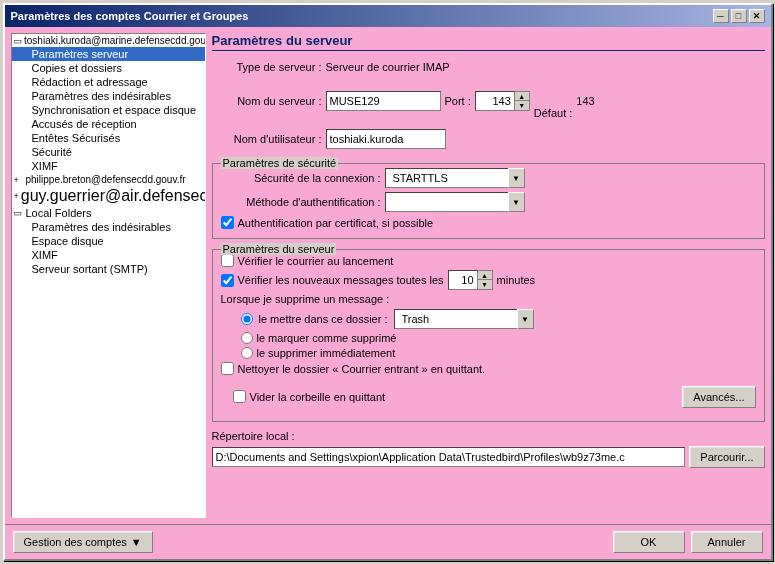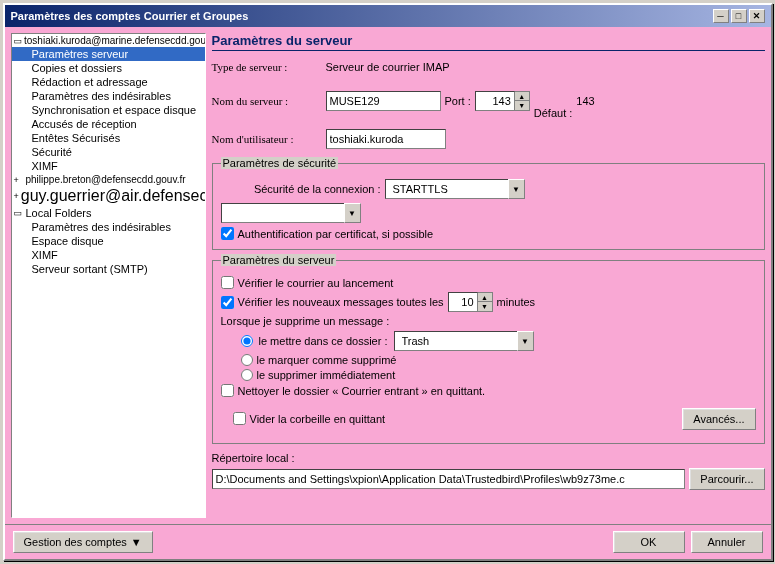--- a/index.html
+++ b/index.html
@@ -108,42 +108,42 @@
     .section-title {
       font-size: 13px;
       font-weight: bold;
       color: #0a246a;
       border-bottom: 1px solid #0a246a;
       padding-bottom: 2px;
       margin-bottom: 4px;
     }
     .group-box {
       border: 1px solid #808080;
-      padding: 15px 8px 6px 8px;
+      padding: 4px 8px 6px 8px;
       position: relative;
       margin-top: 4px;
     }
     .group-box-label {
       position: absolute;
       top: -7px;
       left: 8px;
       background: #d4d0c8;
       padding: 0 2px;
       font-size: 11px;
     }
     .form-row {
       display: flex;
       align-items: center;
       gap: 4px;
       margin-bottom: 4px;
     }
     .form-label {
       min-width: 110px;
+      text-align: right;
       white-space: nowrap;
-      font-family: Liberation Serif, serif;
     }
     .text-input {
       border: 1px solid #808080;
       border-top-color: #424242;
       border-left-color: #424242;
       background: white;
       padding: 1px 3px;
       font-size: 11px;
       height: 20px;
     }
@@ -398,20 +398,21 @@
         <div class="form-row">
           <span style="min-width:160px; text-align:right;">Sécurité de la connexion :</span>
           <div class="select-wrapper">
             <select class="text-input" style="width:140px;">
               <option>STARTTLS</option>
             </select>
             <span class="select-arrow">▼</span>
           </div>
         </div>
         <div class="form-row">
+          <span style="min-width:160px; text-align:right;">Méthode d'authentification :</span>
           <div class="select-wrapper">
             <select class="text-input" style="width:140px;">
               <option></option>
             </select>
             <span class="select-arrow">▼</span>
           </div>
         </div>
         <div class="checkbox-row">
           <input type="checkbox" checked="" style="">
           <label>Authentification par certificat, si possible</label>

